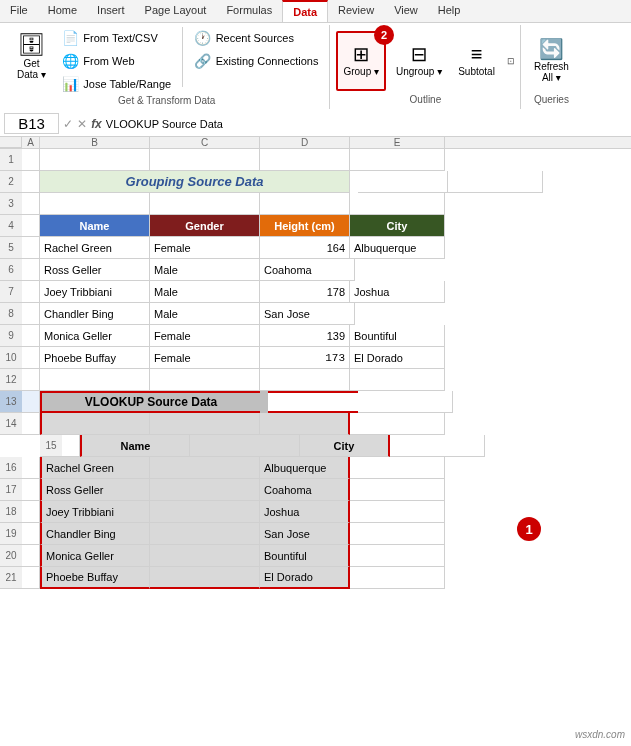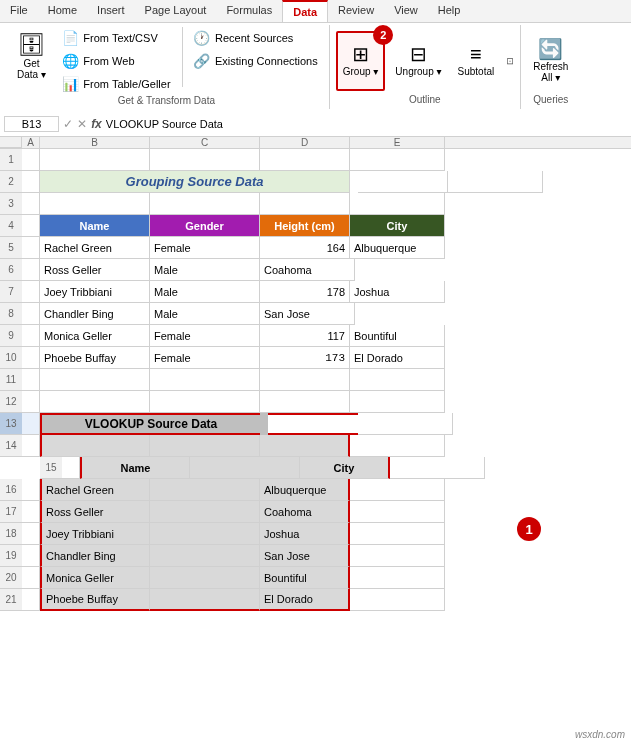--- a/index.html
+++ b/index.html
@@ -17,30 +17,30 @@
     .ribbon-btn-large { flex-direction: column; }
     .ribbon-small-group { display: flex; flex-direction: column; gap: 1px; }
     .ribbon-small-btn { display: flex; align-items: center; gap: 4px; padding: 2px 4px; cursor: pointer; border-radius: 2px; border: 1px solid transparent; font-size: 11px; }
     .ribbon-small-btn .s-icon { font-size: 14px; }
 
     
     .group-highlighted { border: 2px solid #c00 !important; background: #fff5f5; }
 
     
     .formula-bar { display: flex; align-items: center; border-bottom: 1px solid #d0d0d0; padding: 2px 4px; gap: 4px; height: 26px; background: #fff; }
-    .cell-ref { border: 1px solid #d0d0d0; padding: 1px 6px; font-size: 11px; min-width: 55px; text-align: center; }
+    .cell-ref { border: 1px solid #d0d0d0; padding: 1px 6px; font-size: 15px; min-width: 55px; text-align: center; }
     .formula-input { flex: 1; font-size: 11px; border: none; outline: none; }
     .row-header { border-bottom: 1px solid #d0d0d0; font-size: 10px; text-align: center; color: #666; display: flex; align-items: center; justify-content: center; background: #f0f0f0; }
     .col-headers-row { display: flex; background: #f0f0f0; border-bottom: 1px solid #d0d0d0; }
     .col-header { border-right: 1px solid #d0d0d0; font-size: 10px; text-align: center; color: #666; display: flex; align-items: center; justify-content: center; background: #f0f0f0; }
     .grid-row { display: flex; }
     .grid-cell { border-right: 1px solid #d0d0d0; border-bottom: 1px solid #d0d0d0; font-size: 11px; padding: 1px 4px; overflow: hidden; display: flex; align-items: center; background: #fff; }
     .grid-cell.selected-row { background: #e8f0fb; }
     .grid-cell.header-blue { background: #4472c4; color: #fff; font-weight: bold; text-align: center; justify-content: center; }
-    .grid-cell.header-red { background: #a21caf; color: #fff; font-weight: bold; text-align: center; justify-content: center; }
+    .grid-cell.header-red { background: #7f1d1d; color: #fff; font-weight: bold; text-align: center; justify-content: center; }
     .grid-cell.header-orange { background: #e26b0a; color: #fff; font-weight: bold; text-align: center; justify-content: center; }
     .grid-cell.header-green { background: #375623; color: #fff; font-weight: bold; text-align: center; justify-content: center; }
     .grid-cell.title-row { background: #e2efda; color: #305496; font-weight: bold; text-align: center; justify-content: center; font-size: 13px; font-style: italic; }
     .grid-cell.vlookup-title { background: #bfbfbf; font-weight: bold; text-align: center; justify-content: center; border: 2px solid #c00; }
     .grid-cell.vlookup-bg { background: #d9d9d9; }
     .grid-cell.vlookup-bg-bold { background: #d9d9d9; font-weight: bold; }
     .grid-cell.number-right { justify-content: flex-end; }
 
     .corner-cell { width: 22px; background: #f0f0f0; border-right: 1px solid #d0d0d0; border-bottom: 1px solid #d0d0d0; flex-shrink: 0; }
 
@@ -79,21 +79,21 @@
           <div class="ribbon-small-btn">
             <span class="s-icon">📄</span>
             <span>From Text/CSV</span>
           </div>
           <div class="ribbon-small-btn">
             <span class="s-icon">🌐</span>
             <span>From Web</span>
           </div>
           <div class="ribbon-small-btn">
             <span class="s-icon">📊</span>
-            <span>From Table/Geller</span>
+            <span>Jose Table/Range</span>
           </div>
         </div>
         <div style="width:1px; background:#d0d0d0; height:60px; margin:0 2px;"></div>
         <div class="ribbon-small-group">
           <div class="ribbon-small-btn">
             <span class="s-icon">🕐</span>
             <span>Recent Sources</span>
           </div>
           <div class="ribbon-small-btn">
             <span class="s-icon">🔗</span>
@@ -227,40 +227,32 @@
         <div class="grid-cell" style="width:18px; height:22px;"></div>
         <div class="grid-cell" style="width:110px; height:22px;">Chandler Bing</div>
         <div class="grid-cell" style="width:110px; height:22px;">Male</div>
         <div class="grid-cell" style="width:95px; height:22px;">San Jose</div>
       </div>
       <div class="grid-row">
         <div class="row-header" style="width:22px; height:22px;">9</div>
         <div class="grid-cell" style="width:18px; height:22px;"></div>
         <div class="grid-cell" style="width:110px; height:22px;">Monica Geller</div>
         <div class="grid-cell" style="width:110px; height:22px;">Female</div>
-        <div class="grid-cell number-right" style="width:90px; height:22px;">117</div>
+        <div class="grid-cell number-right" style="width:90px; height:22px;">139</div>
         <div class="grid-cell" style="width:95px; height:22px;">Bountiful</div>
       </div>
       <div class="grid-row">
         <div class="row-header" style="width:22px; height:22px;">10</div>
         <div class="grid-cell" style="width:18px; height:22px;"></div>
         <div class="grid-cell" style="width:110px; height:22px;">Phoebe Buffay</div>
         <div class="grid-cell" style="width:110px; height:22px;">Female</div>
         <div class="grid-cell number-right" style="width:90px; height:22px;font-family:Liberation Mono, monospace;">173</div>
         <div class="grid-cell" style="width:95px; height:22px;">El Dorado</div>
       </div>
 
-      <div class="grid-row">
-        <div class="row-header" style="width:22px; height:22px;">11</div>
-        <div class="grid-cell" style="width:18px; height:22px;"></div>
-        <div class="grid-cell" style="width:110px; height:22px;"></div>
-        <div class="grid-cell" style="width:110px; height:22px;"></div>
-        <div class="grid-cell" style="width:90px; height:22px;"></div>
-        <div class="grid-cell" style="width:95px; height:22px;"></div>
-      </div>
       <div class="grid-row">
         <div class="row-header" style="width:22px; height:22px;">12</div>
         <div class="grid-cell" style="width:18px; height:22px;"></div>
         <div class="grid-cell" style="width:110px; height:22px;"></div>
         <div class="grid-cell" style="width:110px; height:22px;"></div>
         <div class="grid-cell" style="width:90px; height:22px;"></div>
         <div class="grid-cell" style="width:95px; height:22px;"></div>
       </div>
 
       <div class="grid-row">

